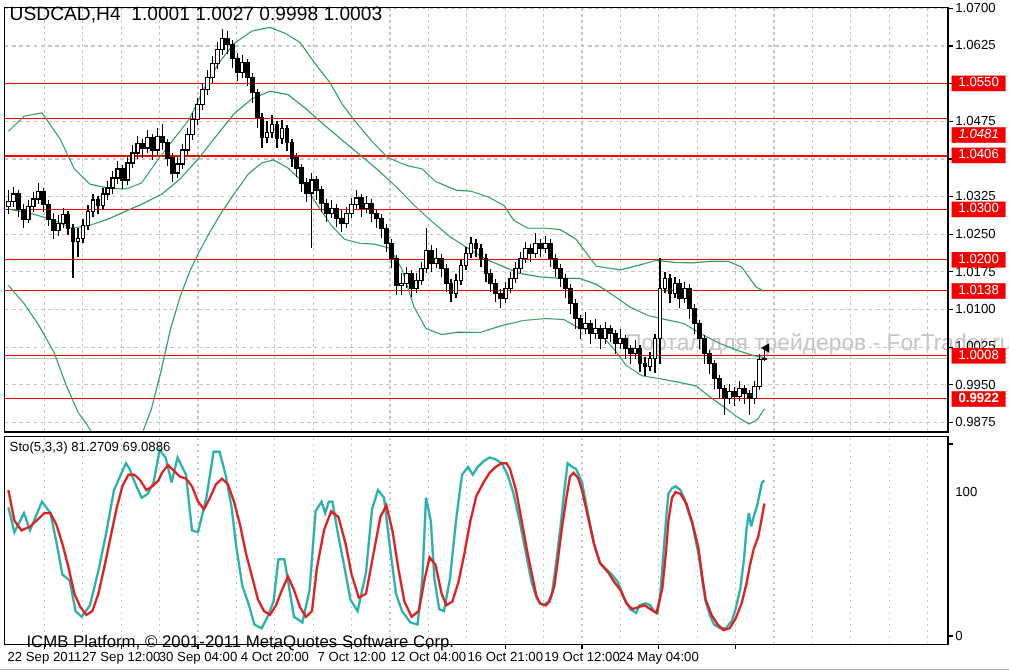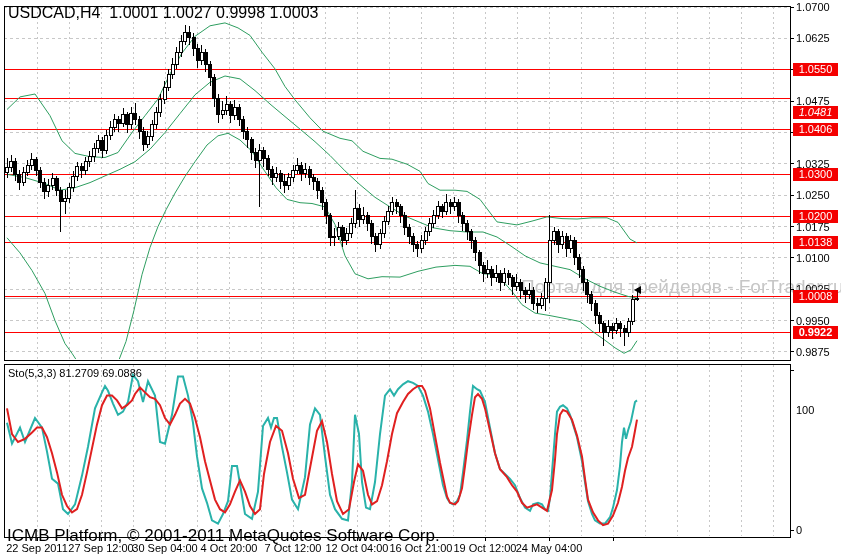--- a/index.html
+++ b/index.html
@@ -2,21 +2,21 @@
 <html><head>
 <meta charset="utf-8">
 <style>
   html,body{margin:0;padding:0;background:#888;}
   .screen{position:relative;width:841px;height:558px;background:#fff;overflow:hidden;
           font-family:"Liberation Sans",sans-serif;-webkit-font-smoothing:none;}
   .abs{position:absolute;}
   .watermark{left:521px;top:276px;font-size:19px;color:#c6c6c6;letter-spacing:0px;white-space:pre;}
   .chart-title{left:8px;top:4px;font-size:16px;color:#000;white-space:pre;}
   .sto-label{left:8px;top:367px;font-size:11px;color:#000;white-space:pre;}
-  .copyright{left:7px;top:526px;font-size:17px;color:#000;white-space:pre;}
+  .copyright{left:22px;top:526px;font-size:14px;color:#000;white-space:pre;}
   .price-label{position:absolute;left:6px;font-size:11px;color:#000;white-space:pre;}
   .badge{position:absolute;left:3px;width:45px;height:13px;background:#f40000;color:#fff;
          font-size:11px;text-align:center;line-height:13px;}
   .date-label{position:absolute;top:0;font-size:11px;color:#000;white-space:pre;transform:translateX(-50%);}
   svg{position:absolute;left:0;top:0;}
 </style>
 </head>
 <body>
 
 <div class="screen">

